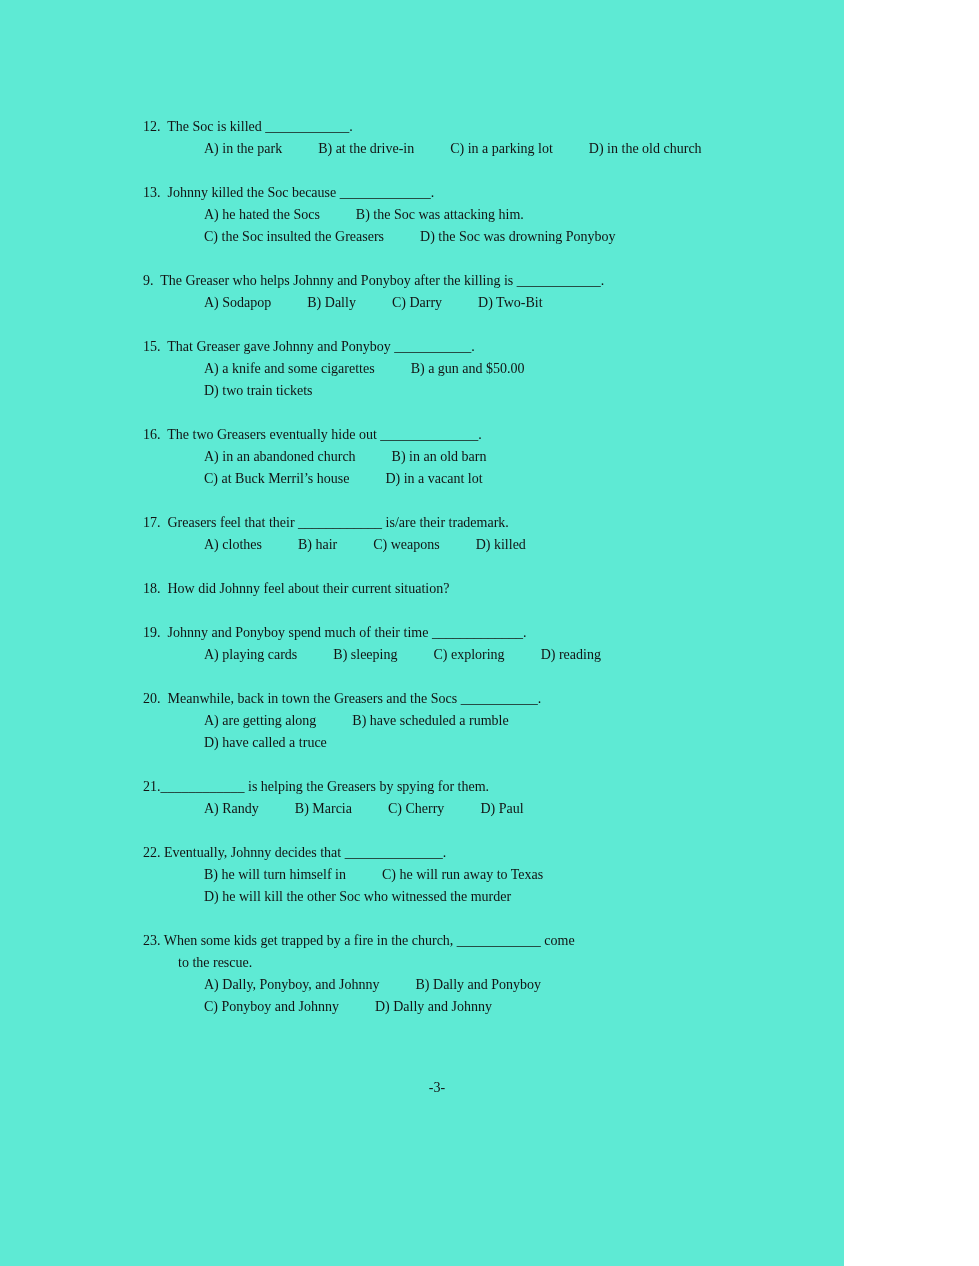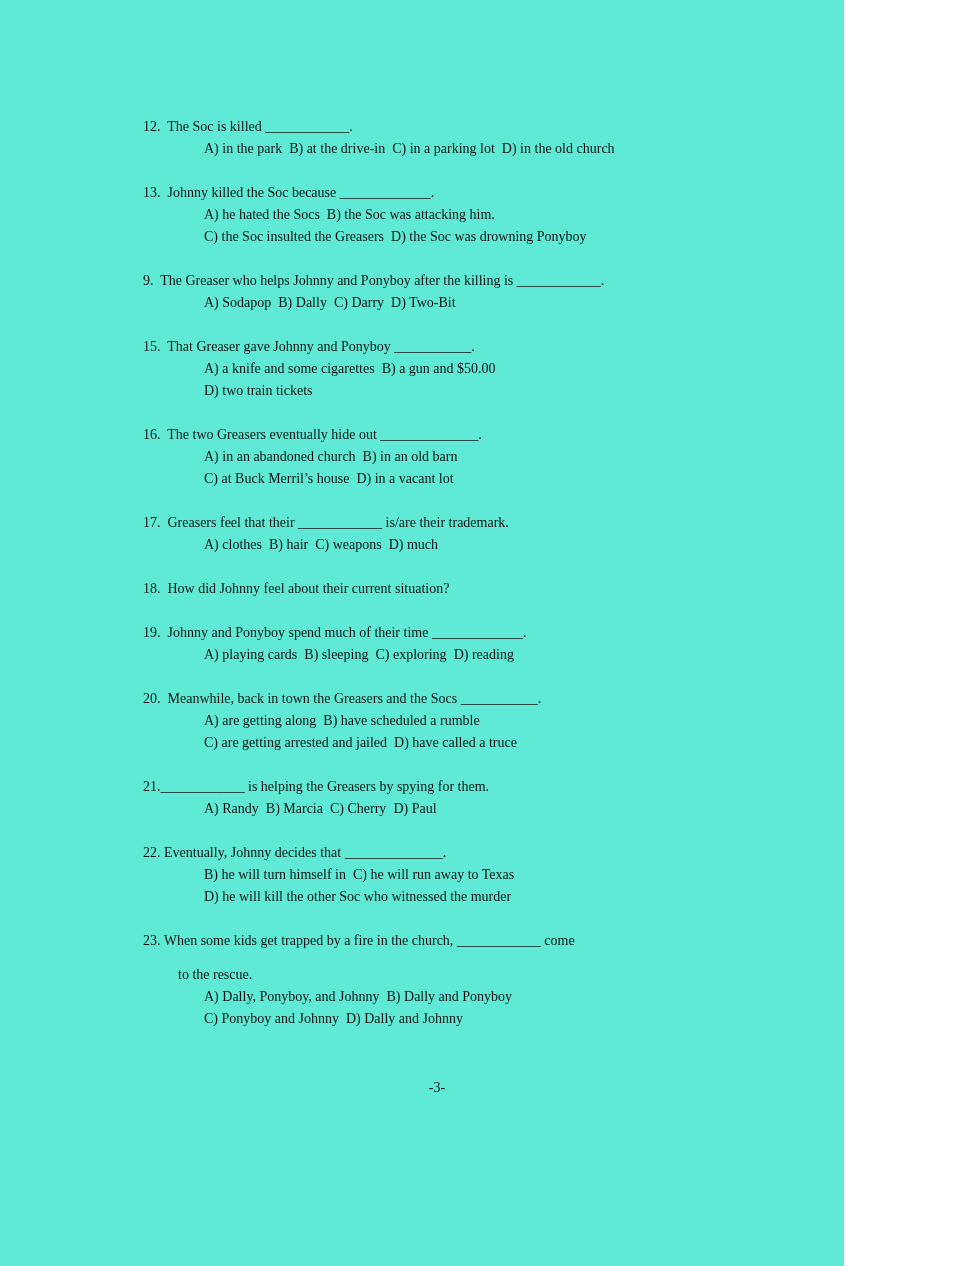--- a/index.html
+++ b/index.html
@@ -25,25 +25,24 @@
     width: 760px;
   }
   .question {
     margin-bottom: 22px;
   }
   .prompt-line {
     white-space: pre-wrap;
   }
   .prompt-line.cont {
     padding-left: 35px;
-    margin-top: 12px;
   }
   .opt-line {
     display: flex;
-    column-gap: 7px;
+    column-gap: 36px;
     padding-left: 61px;
     white-space: pre;
   }
   .footer {
     position: absolute;
     left: 143px;
     top: 1077px;
     width: 588px;
     text-align: center;
   }
@@ -71,33 +70,33 @@
         <div class="opt-line"><span class="option">A) a knife and some cigarettes</span><span class="option">B) a gun and $50.00</span></div>
         <div class="opt-line"><span class="option">D) two train tickets</span></div>
       </div>
       <div class="question">
         <div class="prompt-line">16.  The two Greasers eventually hide out ______________.</div>
         <div class="opt-line"><span class="option">A) in an abandoned church</span><span class="option">B) in an old barn</span></div>
         <div class="opt-line"><span class="option">C) at Buck Merril’s house</span><span class="option">D) in a vacant lot</span></div>
       </div>
       <div class="question">
         <div class="prompt-line">17.  Greasers feel that their ____________ is/are their trademark.</div>
-        <div class="opt-line"><span class="option">A) clothes</span><span class="option">B) hair</span><span class="option">C) weapons</span><span class="option">D) much</span></div>
+        <div class="opt-line"><span class="option">A) clothes</span><span class="option">B) hair</span><span class="option">C) weapons</span><span class="option">D) killed</span></div>
       </div>
       <div class="question">
         <div class="prompt-line">18.  How did Johnny feel about their current situation?</div>
       </div>
       <div class="question">
         <div class="prompt-line">19.  Johnny and Ponyboy spend much of their time _____________.</div>
         <div class="opt-line"><span class="option">A) playing cards</span><span class="option">B) sleeping</span><span class="option">C) exploring</span><span class="option">D) reading</span></div>
       </div>
       <div class="question">
         <div class="prompt-line">20.  Meanwhile, back in town the Greasers and the Socs ___________.</div>
         <div class="opt-line"><span class="option">A) are getting along</span><span class="option">B) have scheduled a rumble</span></div>
-        <div class="opt-line"><span class="option">C) are getting arrested and jailed</span><span class="option">D) have called a truce</span></div>
+        <div class="opt-line"><span class="option">D) have called a truce</span></div>
       </div>
       <div class="question">
         <div class="prompt-line">21.____________ is helping the Greasers by spying for them.</div>
         <div class="opt-line"><span class="option">A) Randy</span><span class="option">B) Marcia</span><span class="option">C) Cherry</span><span class="option">D) Paul</span></div>
       </div>
       <div class="question">
         <div class="prompt-line">22. Eventually, Johnny decides that ______________.</div>
         <div class="opt-line"><span class="option">B) he will turn himself in</span><span class="option">C) he will run away to Texas</span></div>
         <div class="opt-line"><span class="option">D) he will kill the other Soc who witnessed the murder</span></div>
       </div>

